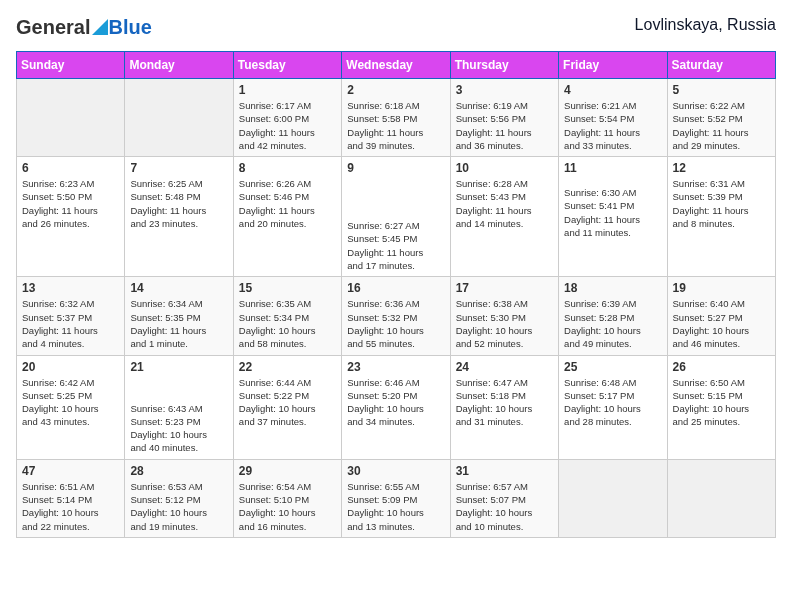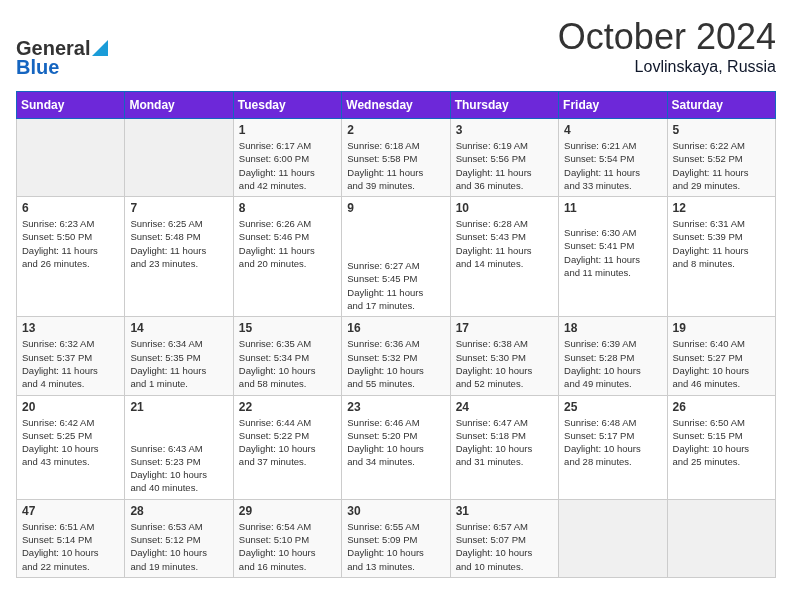--- a/index.html
+++ b/index.html
@@ -11,23 +11,22 @@
       padding: 16px;
     }
     .header {
       display: flex;
       justify-content: space-between;
       align-items: flex-start;
       margin-bottom: 12px;
     }
     .logo {
       display: flex;
-      flex-direction: column;
-      align-items: flex-start;
-      margin-top: 21px;
+      flex-direction: row;
+      align-items: flex-end;
     }
     .logo-row {
       display: flex;
       align-items: center;
     }
     .title-area {
       text-align: right;
     }
     .month-title {
       font-size: 36px;
@@ -37,21 +36,21 @@
     .location {
       font-size: 16px;
       color: #0f172a;
     }
     table {
       width: 100%;
       border-collapse: collapse;
       table-layout: fixed;
     }
     thead tr th {
-      background-color: #6d28d9;
+      background-color: #d946ef;
       color: #fff;
       font-size: 12px;
       font-weight: bold;
       padding: 6px 4px;
       text-align: left;
       border: 1px solid #1565c0;
     }
     tbody tr td {
       border: 1px solid #ccc;
       vertical-align: top;
@@ -88,21 +87,20 @@
       <span style="font-size:20px;font-weight:bold;color:#333;">General</span>
       <span style="display:inline-block;margin-left:2px;margin-top:2px;">
         <svg width="16" height="16" viewBox="0 0 16 16">
             <polygon points="0,16 16,16 16,0" fill="#1a9cd8"></polygon>
           </svg>
       </span>
     </div>
     <span style="font-size:20px;font-weight:bold;color:#1565c0;margin-top:-4px;">Blue</span>
   </div>
   <div class="title-area">
-    <div class="month-title">October 2024</div>
     <div class="location">Lovlinskaya, Russia</div>
   </div>
 </div>
 
 <table>
   <thead>
     <tr>
     <th>Sunday</th>
         <th>Monday</th>
         <th>Tuesday</th>

